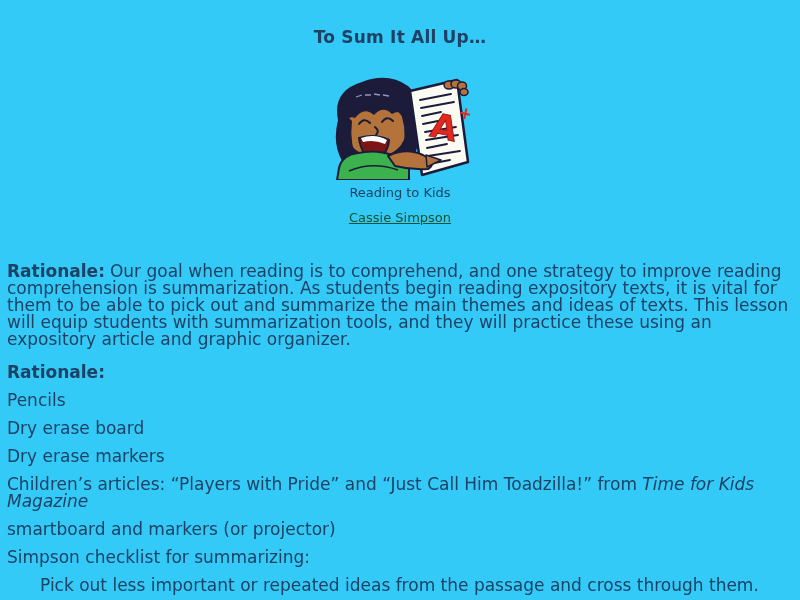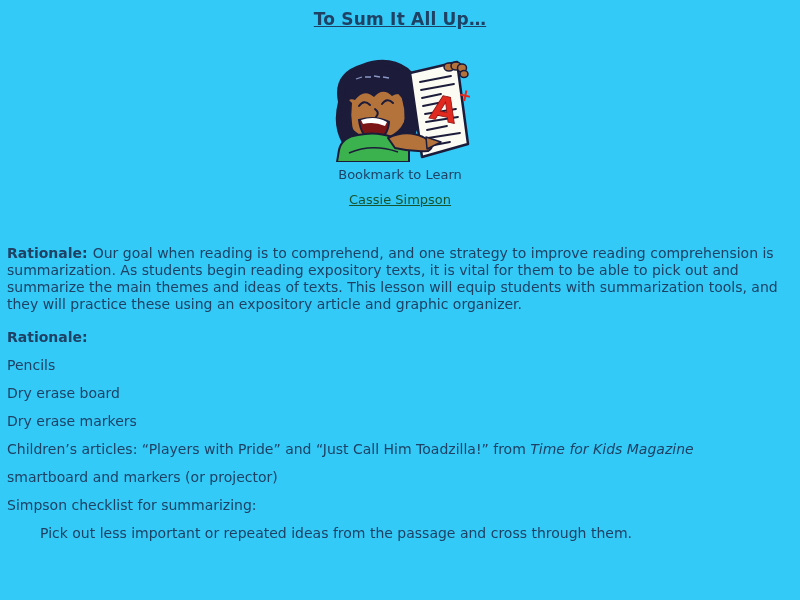--- a/index.html
+++ b/index.html
@@ -5,28 +5,28 @@
   html, body { margin:0; padding:0; }
   body {
     width:800px; height:600px; overflow:hidden;
     background:#33CAF8;
     font-family:"DejaVu Sans", sans-serif;
     color:#1E4164;
   }
   .content { padding:0 7px; }
   .title {
     text-align:center; font-weight:bold; font-size:17px;
-    margin:9px 0 0 0; letter-spacing:0.2px;text-decoration:underline;
+    margin:27px 0 0 0; letter-spacing:0.2px;
   }
   .figure { text-align:center; margin-top:28px; height:105px; }
   .figure svg { width:140px; height:105px; }
   .caption { text-align:center; font-size:13px; margin:5px 0 0 0; }
   .author { text-align:center; font-size:13px; margin:10px 0 0 0; }
   .author a { color:#14532d; text-decoration:underline; cursor:pointer; }
-  .para { font-size:14px; line-height:17px; margin:0 0 11px 0; }
+  .para { font-size:17px; line-height:17px; margin:0 0 11px 0; }
   .rationale { margin-top:38px; margin-bottom:16px; }
   .bold { font-weight:bold; }
   .bold.gap { padding-right:5px; }
   .indent { padding-left:33px; }
   .ital { font-style:italic; }
 </style>
 </head>
 <body>
 
 <div class="content">
@@ -82,21 +82,21 @@
 
       <g fill="#B5733C" stroke="#1C1C3A" stroke-width="1.5">
         <ellipse cx="119" cy="10" rx="5" ry="4"></ellipse>
         <ellipse cx="126" cy="9" rx="5" ry="4"></ellipse>
         <ellipse cx="132" cy="11" rx="4.5" ry="4"></ellipse>
         <ellipse cx="134" cy="17" rx="4" ry="3.5"></ellipse>
       </g>
     </svg>
   </div>
 
-  <p class="caption">Bookmark to Learn</p>
+  <p class="caption">Reading to Kids</p>
 
   <p class="author"><a href="#">Cassie Simpson</a></p>
 
   <p class="para rationale"><span class="bold gap">Rationale:</span><span>Our goal when reading is to comprehend, and one strategy to improve reading comprehension is summarization.  As students begin reading expository texts, it is vital for them to be able to pick out and summarize the main themes and ideas of texts.  This lesson will equip students with summarization tools, and they will practice these using an expository article and graphic organizer.</span></p>
 
   <p class="para bold">Rationale:</p>
 
   <p class="para">Pencils</p>
   <p class="para">Dry erase board</p>
   <p class="para">Dry erase markers</p>

